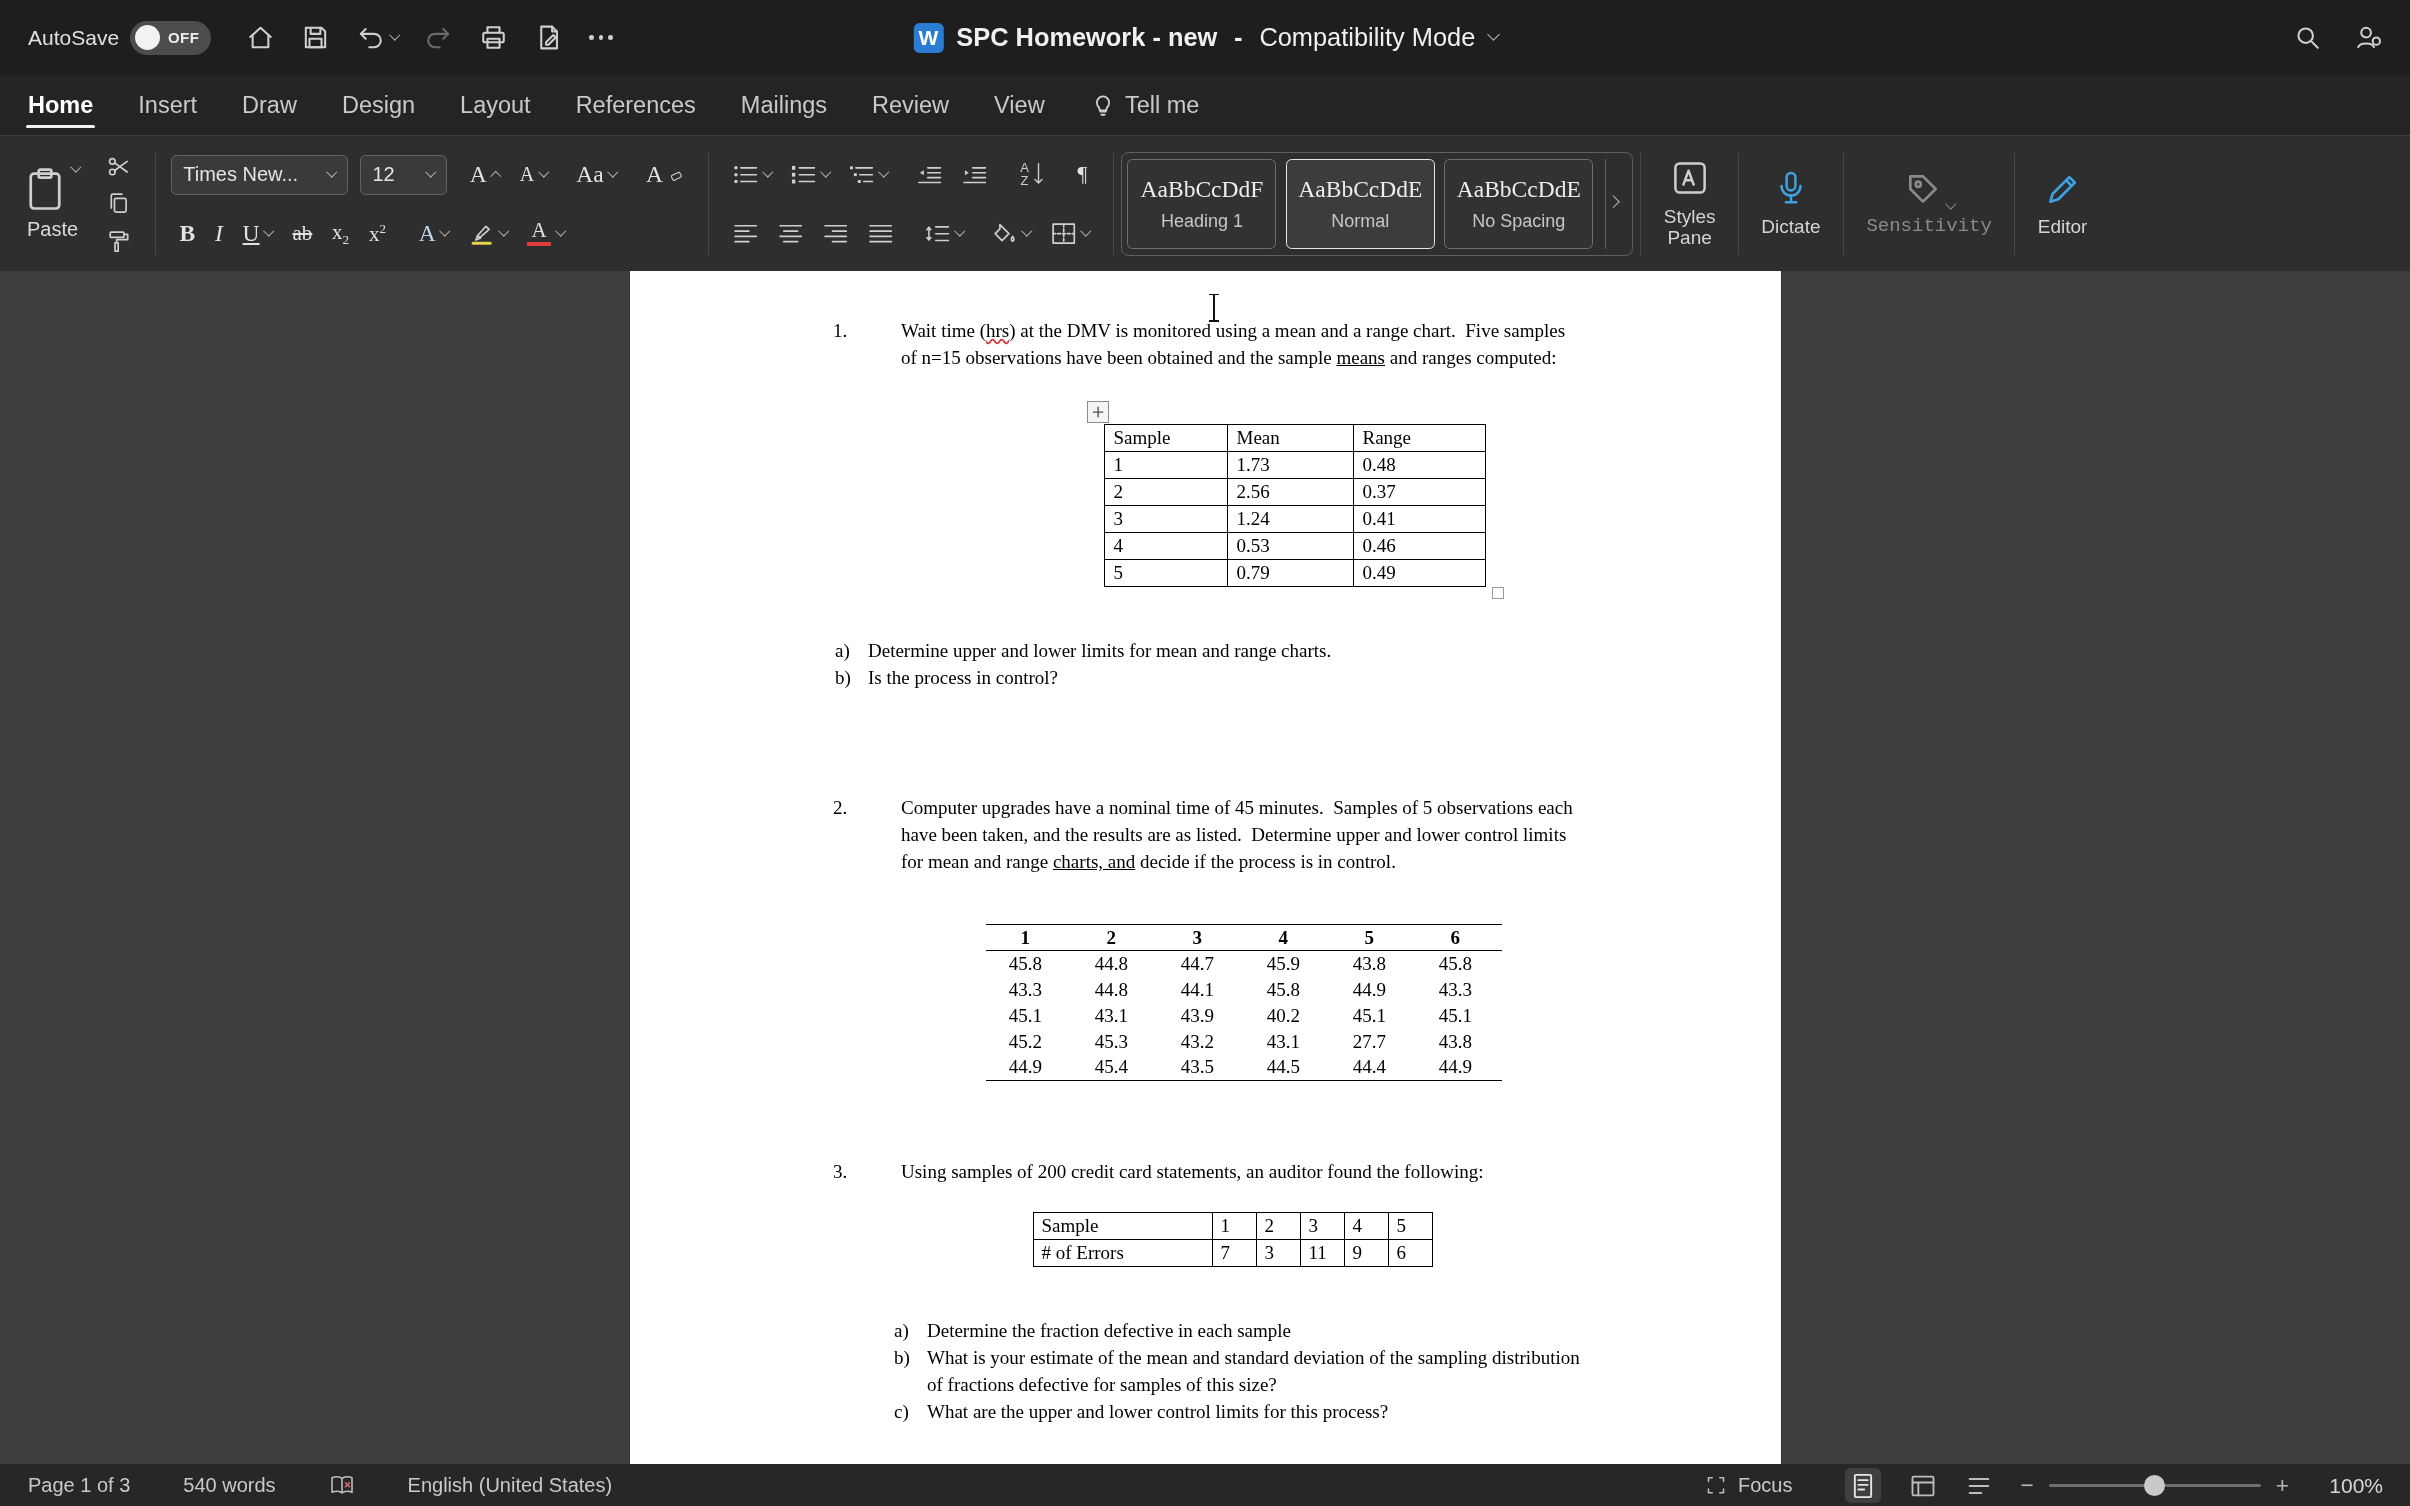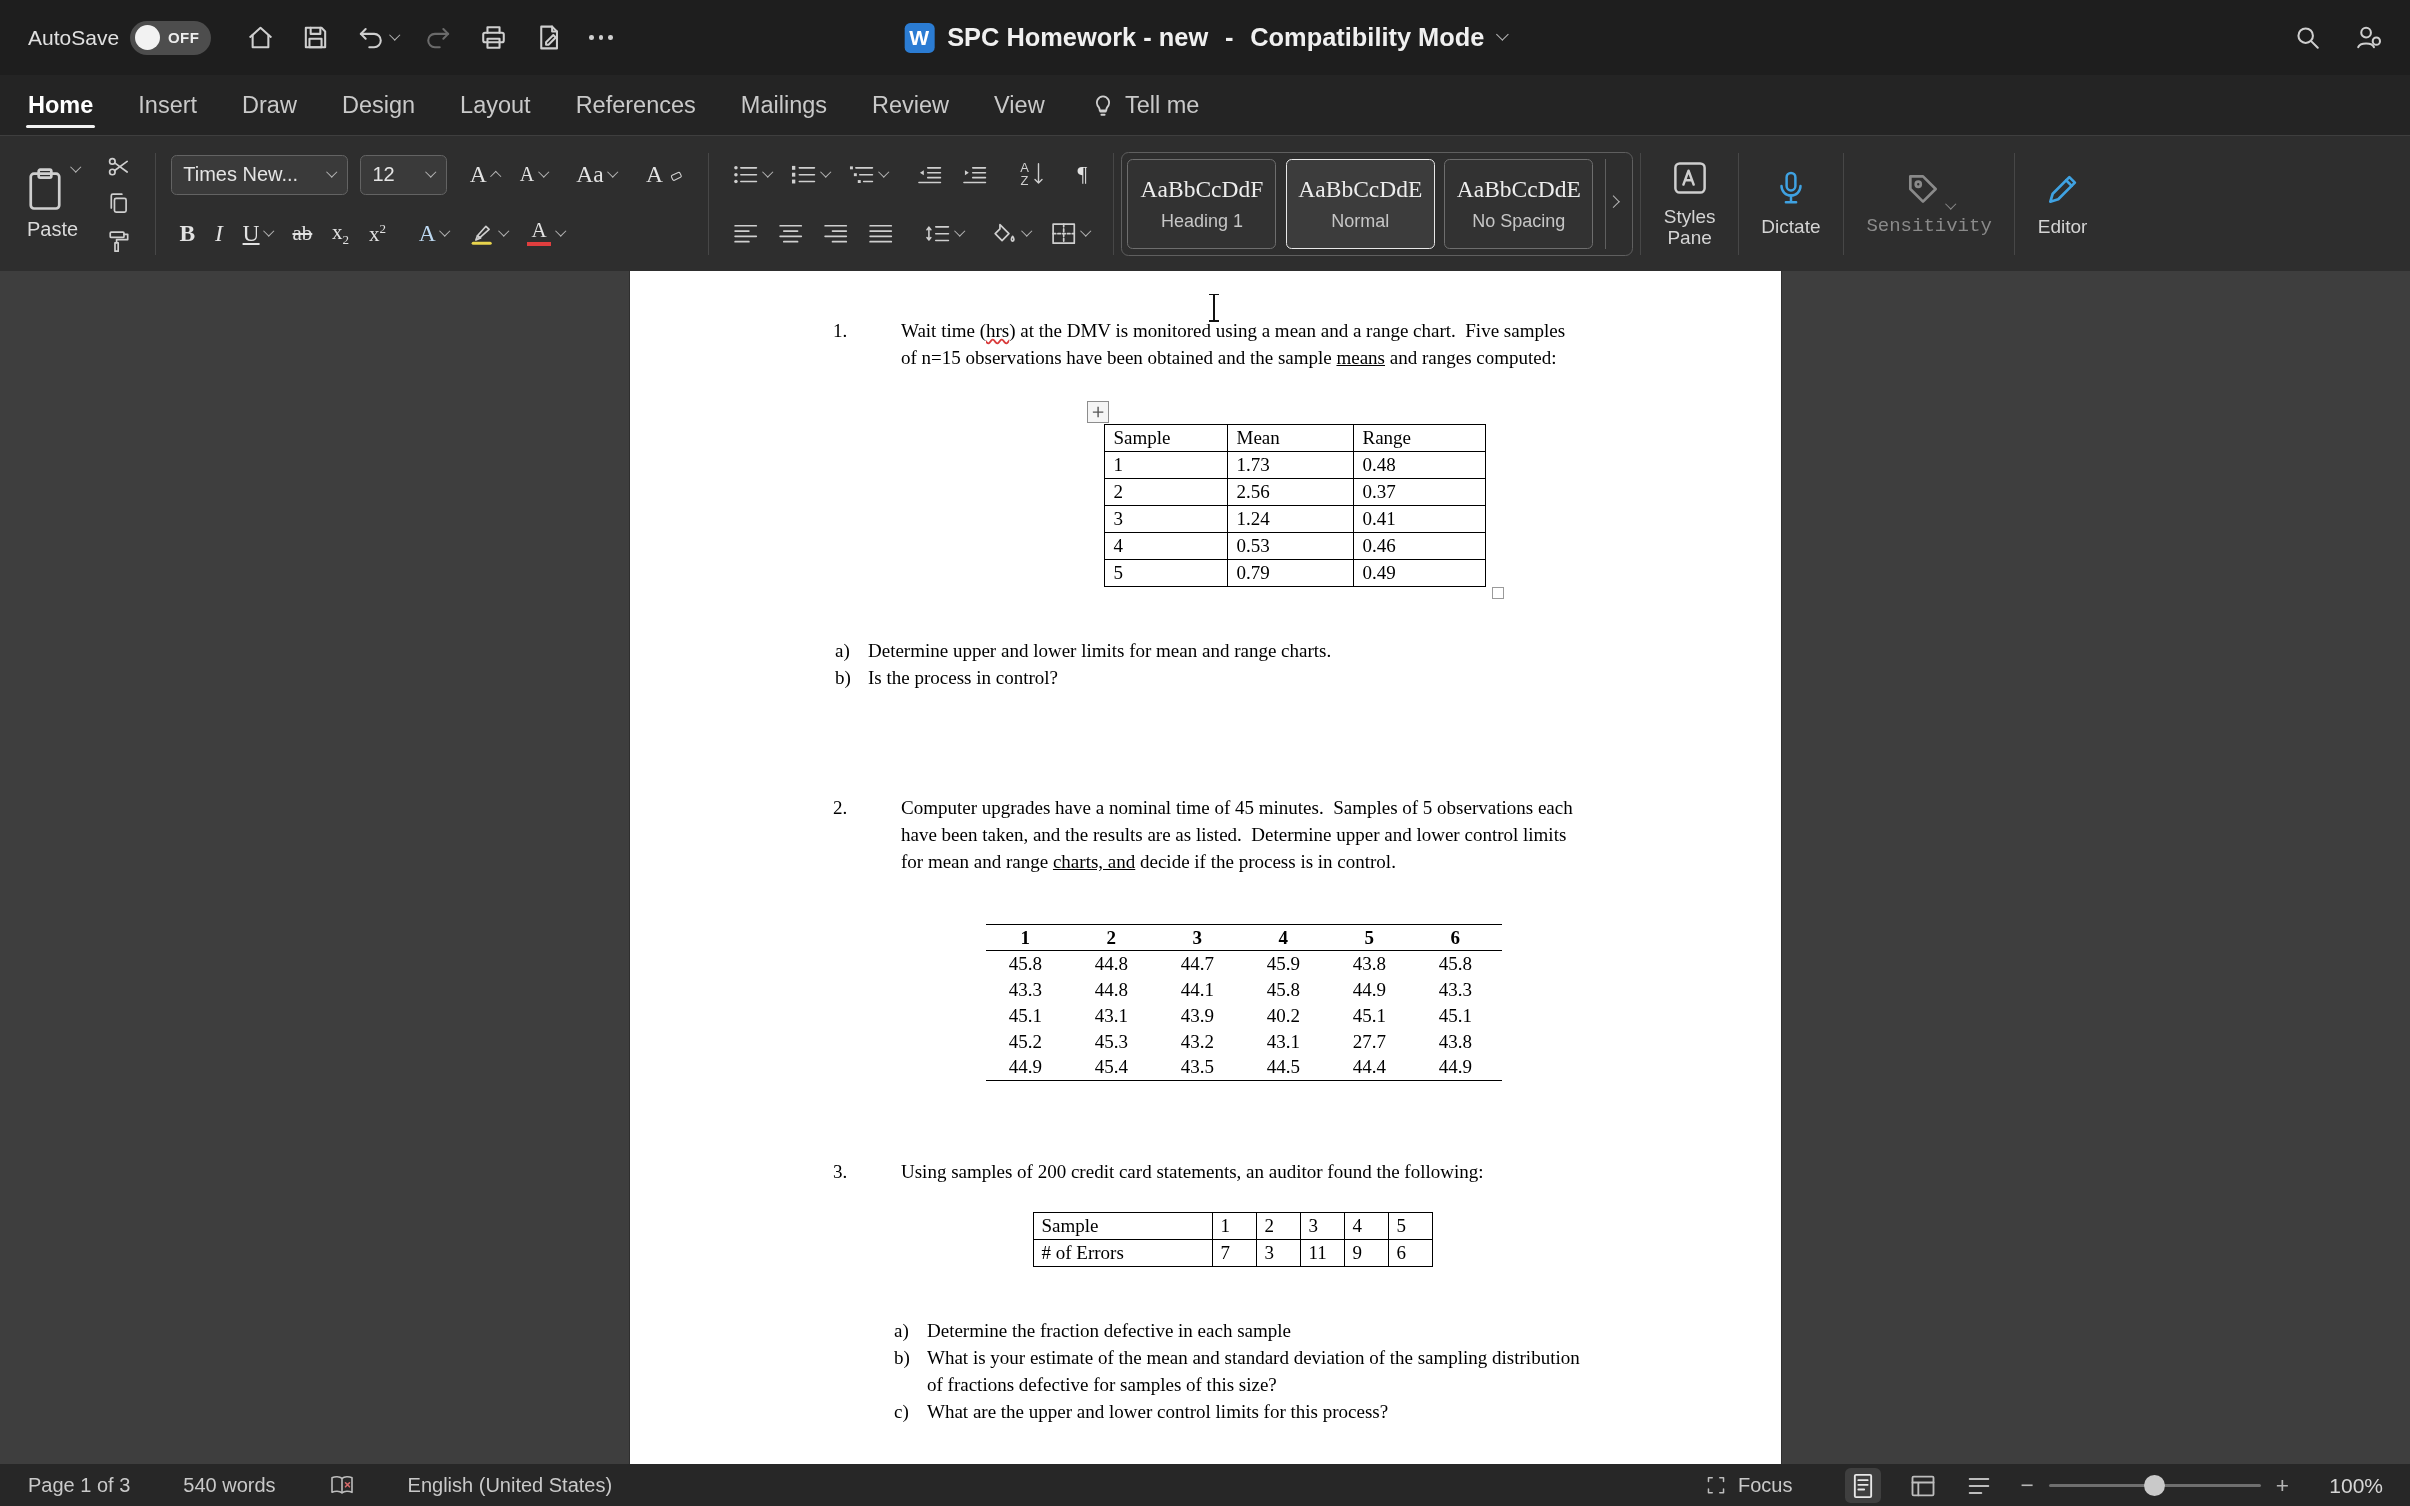--- a/index.html
+++ b/index.html
@@ -32,21 +32,21 @@
   .autosave-off { font-size:15px; font-weight:700; letter-spacing:0.5px; color:#ededed; }
   .tbtn { display:flex; align-items:center; gap:5.6px; }
   .tbtn svg { width:29px; height:29px; }
   .tbtn.disabled svg { stroke:#6b6b6b; }
   .tb-center { position:absolute; left:50%; transform:translateX(-50%); display:flex;
                align-items:center; gap:13px; }
   .word-appicon { width:30px; height:30px; background:#2b7cd3; border-radius:5.6px; color:#fff;
                   font-weight:700; font-size:21px; display:flex; align-items:center; justify-content:center; }
   .doc-title { font-size:25.4px; font-weight:700; color:#f0f0f0; }
   .title-sep { font-size:25.4px; font-weight:700; color:#f0f0f0; padding:0 3.8px; }
-  .doc-mode { font-size:25.4px; font-weight:700; color:#f0f0f0; }
+  .doc-mode { font-size:25.4px; font-weight:400; color:#f0f0f0; }
   .tb-right { margin-left:auto; display:flex; align-items:center; gap:32px; }
   .ellipsis-dots { display:flex; gap:4.7px; }
   .ellipsis-dots i { width:4.7px; height:4.7px; border-radius:50%; background:#cfcfcf; }
 
   
   .tabrow { position:absolute; top:75px; left:0; right:0; height:60px; background:#242424;
             display:flex; align-items:center; padding:0 28px; }
   .tab { font-size:23.5px; color:#c9c9c9; margin-right:45px; height:100%; display:flex;
          align-items:center; position:relative; cursor:default; }
   .tab.active { color:#ffffff; font-weight:700; }

